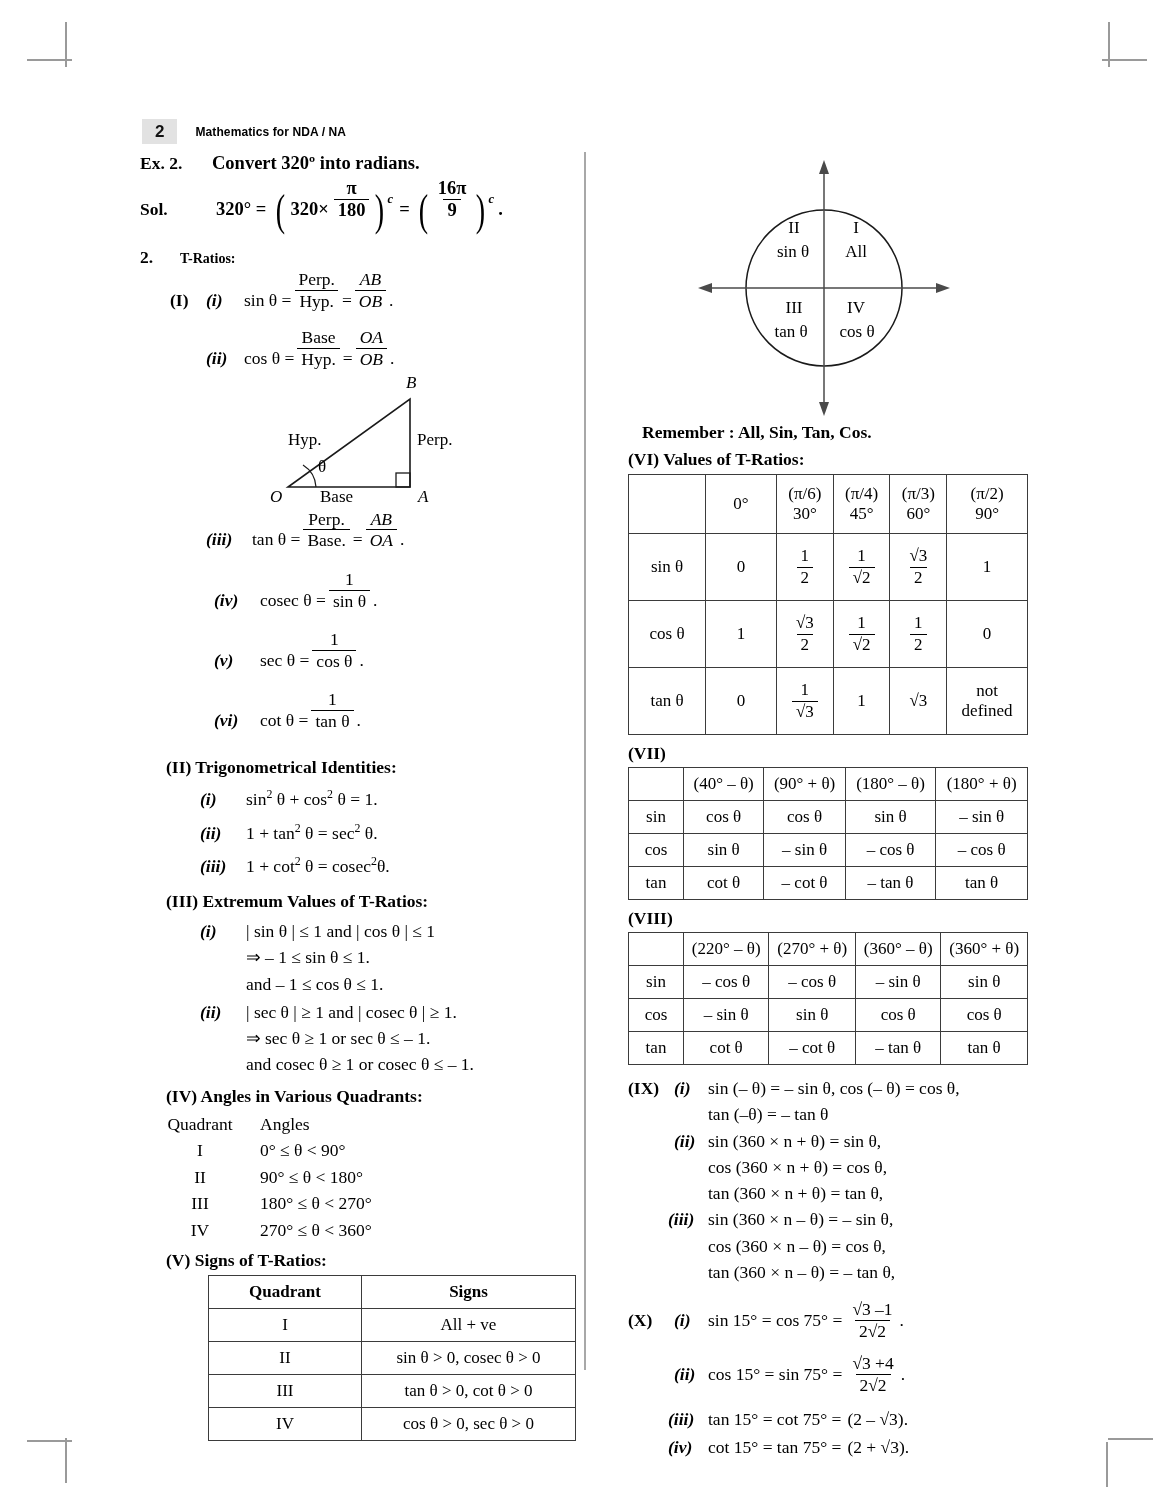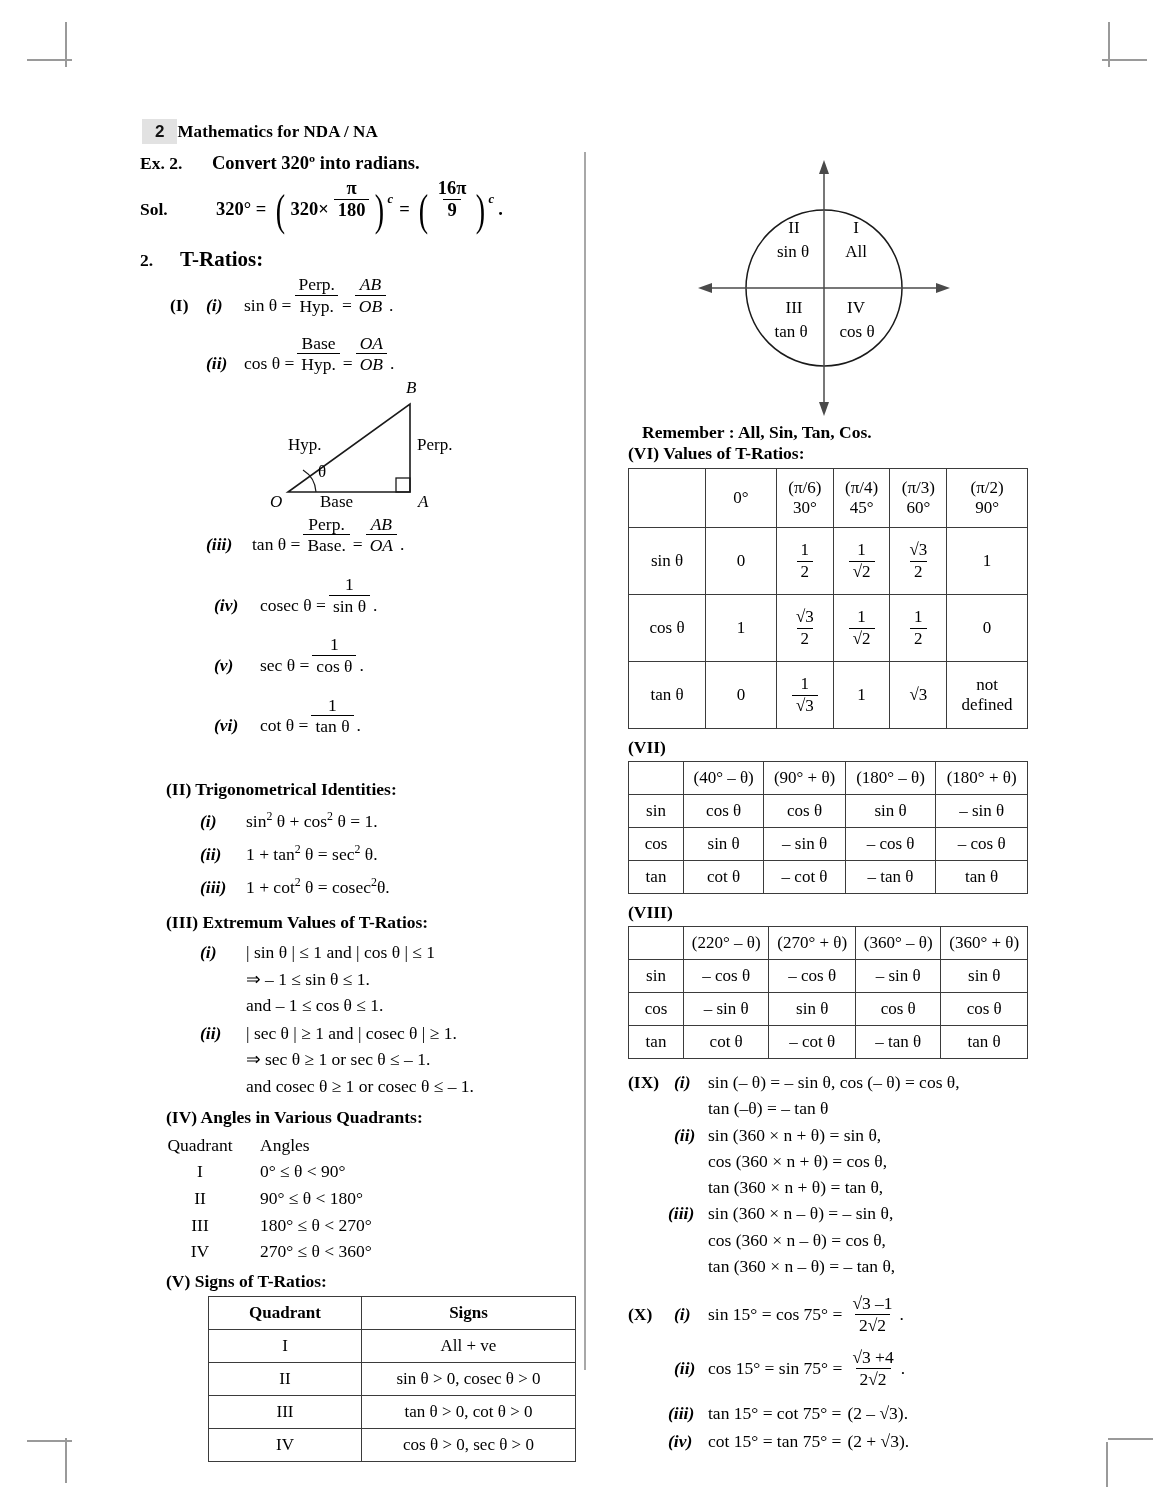--- a/index.html
+++ b/index.html
@@ -15,22 +15,22 @@
   .crop.h { height:1.5px; }
   .crop.v { width:1.5px; }
 
   
   #header { position:absolute; left:142px; top:119px; display:flex; align-items:center; }
   #pagenum {
     background:#e2e2e2; color:#111; font-family:"Liberation Sans", sans-serif;
     font-weight:bold; font-size:17px; padding:3px 13px; line-height:19px;
   }
   #headtitle {
-    font-family:Liberation Serif, serif; font-weight:bold; font-size:17px;
-    letter-spacing:.1px;
+    font-family:Liberation Sans, sans-serif; font-weight:bold; font-size:12px;
+    margin-left:18px; letter-spacing:.1px;
   }
 
   
   #colL { position:absolute; left:140px; top:150px; width:440px; }
   #colR { position:absolute; left:628px; top:150px; width:405px; }
   #divider { position:absolute; left:584px; top:152px; width:1.6px; height:1218px; background:#a8a8a8; }
 
   
   .row { display:flex; align-items:baseline; font-size:17.5px; line-height:1.5; }
   .b { font-weight:bold; }
@@ -137,21 +137,21 @@
         </span>
         <span class="pr">)</span>
       </span>
       <span class="sup i" style="position:relative; top:-.85em; font-weight:bold;">c</span>
       <span style="margin-left:4px;">.</span>
     </span>
   </div>
 
   <div class="row" style="margin-top:12px;">
     <span class="b" style="width:40px; flex:0 0 40px;">2.</span>
-    <span class="b" style="font-size:21px;">T-Ratios:</span>
+    <span class="b" style="font-size:14px;">T-Ratios:</span>
   </div>
 
   <div class="row" style="margin-top:8px; margin-left:30px;">
     <span class="b" style="width:36px; flex:0 0 36px;">(I)</span>
     <span class="bi" style="width:38px; flex:0 0 38px;">(i)</span>
     <span style="display:flex; align-items:center;">
       <span>sin θ =</span>
       <span class="frac">
         <span class="num">Perp.</span>
         <span class="den">Hyp.</span>
@@ -248,21 +248,21 @@
     <span style="display:flex; align-items:center;">
       <span>cot θ =</span>
       <span class="frac">
         <span class="num">1</span>
         <span class="den">tan θ</span>
       </span>
       <span>.</span>
     </span>
   </div>
 
-  <div class="sec-head indent1" style="margin-top:32px;">(II) Trigonometrical Identities:</div>
+  <div class="sec-head indent1" style="margin-top:16px;">(II) Trigonometrical Identities:</div>
   <div class="row indent2" style="margin-top:8px;">
     <span class="bi" style="width:46px; flex:0 0 46px;">(i)</span>
     <span>
       <span>sin</span><span class="sup">2</span><span> θ + cos</span><span class="sup">2</span><span> θ = 1.</span>
     </span>
   </div>
   <div class="row indent2" style="margin-top:7px;">
     <span class="bi" style="width:46px; flex:0 0 46px;">(ii)</span>
     <span>
       <span>1 + tan</span><span class="sup">2</span><span> θ = sec</span><span class="sup">2</span><span> θ.</span>
@@ -358,21 +358,21 @@
     <span style="left:88px; top:90px; width:58px;">sin θ</span>
     <span style="left:160px; top:66px; width:40px;">I</span>
     <span style="left:154px; top:90px; width:52px;">All</span>
     <span style="left:96px; top:146px; width:44px;">III</span>
     <span style="left:86px; top:170px; width:58px;">tan θ</span>
     <span style="left:158px; top:146px; width:44px;">IV</span>
     <span style="left:152px; top:170px; width:58px;">cos θ</span>
   </div>
 
   <div class="sec-head" style="margin-left:14px; margin-top:2px;">Remember : All, Sin, Tan, Cos.</div>
-  <div class="sec-head" style="margin-top:0;">(VI) Values  of  T-Ratios:</div>
+  <div class="sec-head" style="margin-top:6px;">(VI) Values  of  T-Ratios:</div>
 
   <table id="tbl-values">
     <tbody>
         <tr>
       <td class="rowhead"></td>
       <td class="c0">
         <div></div>
         <div>0°</div>
       </td>
       <td>

